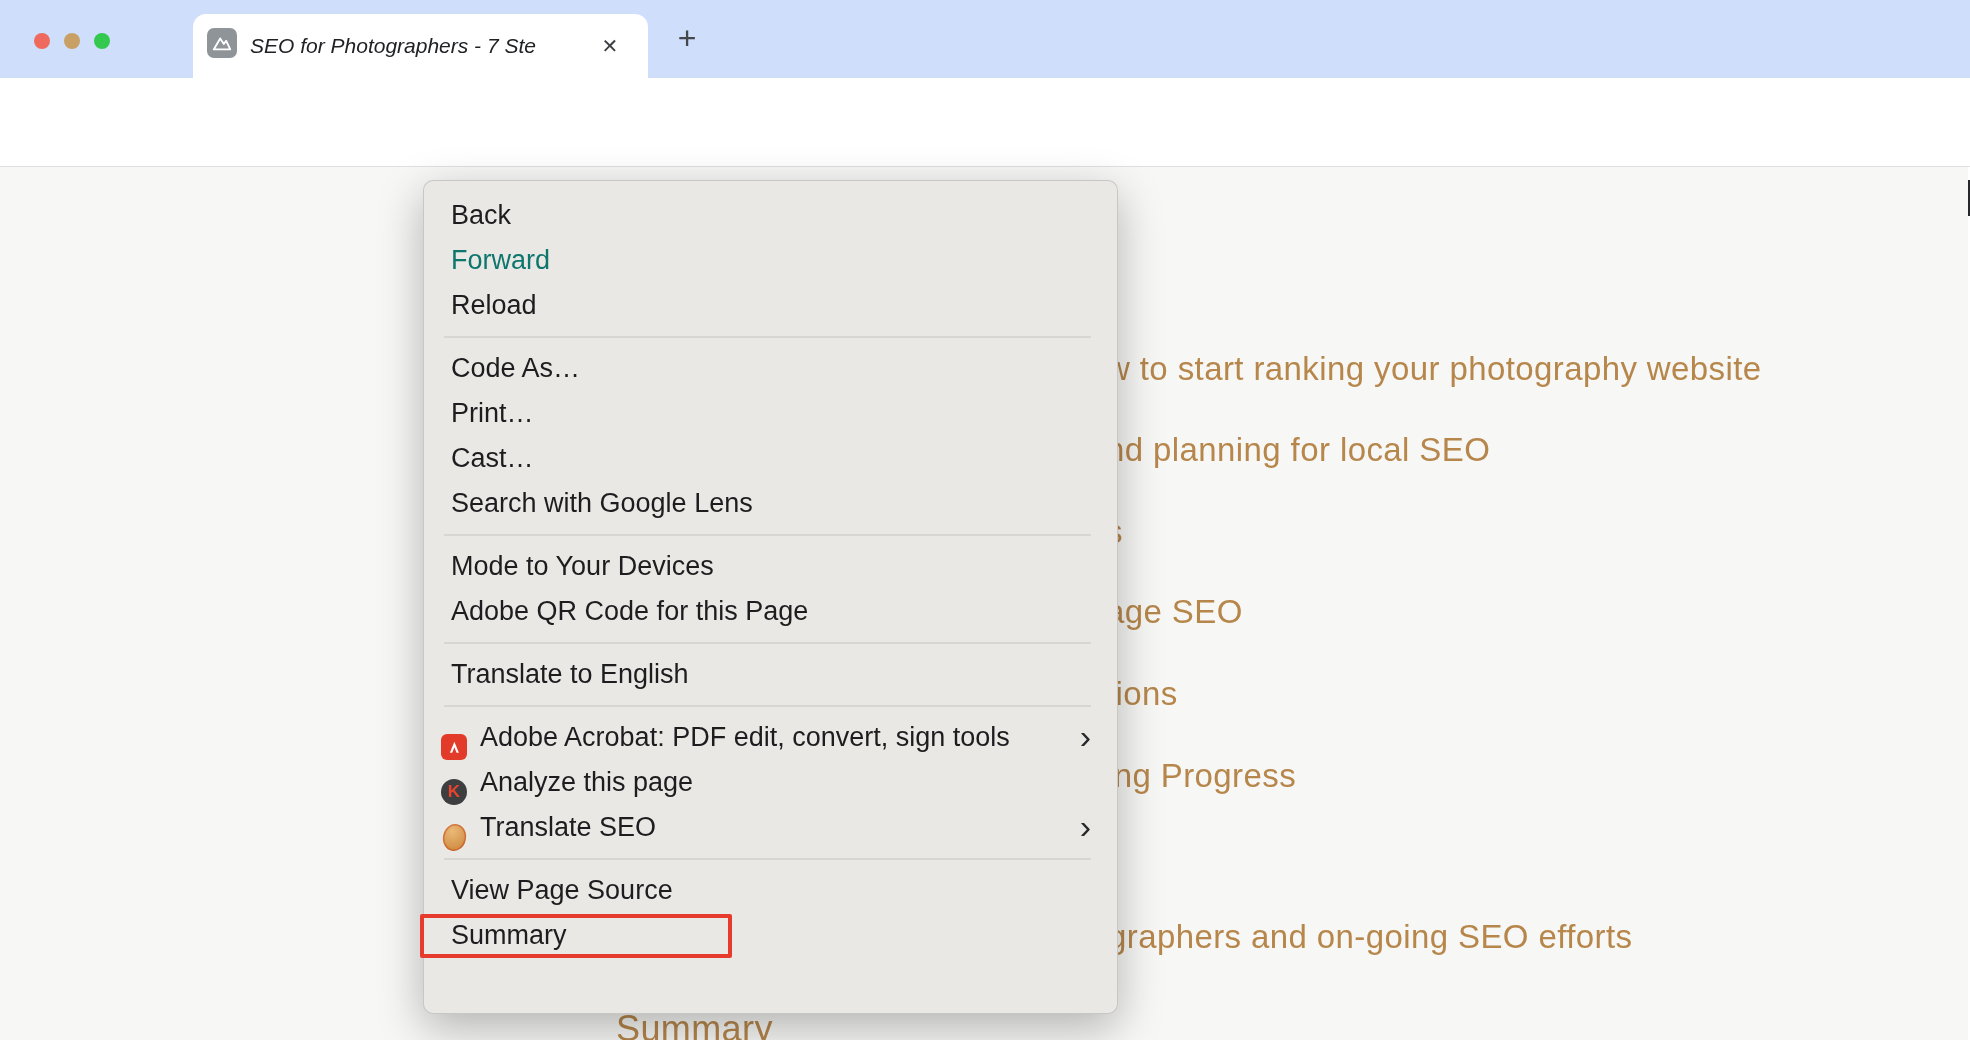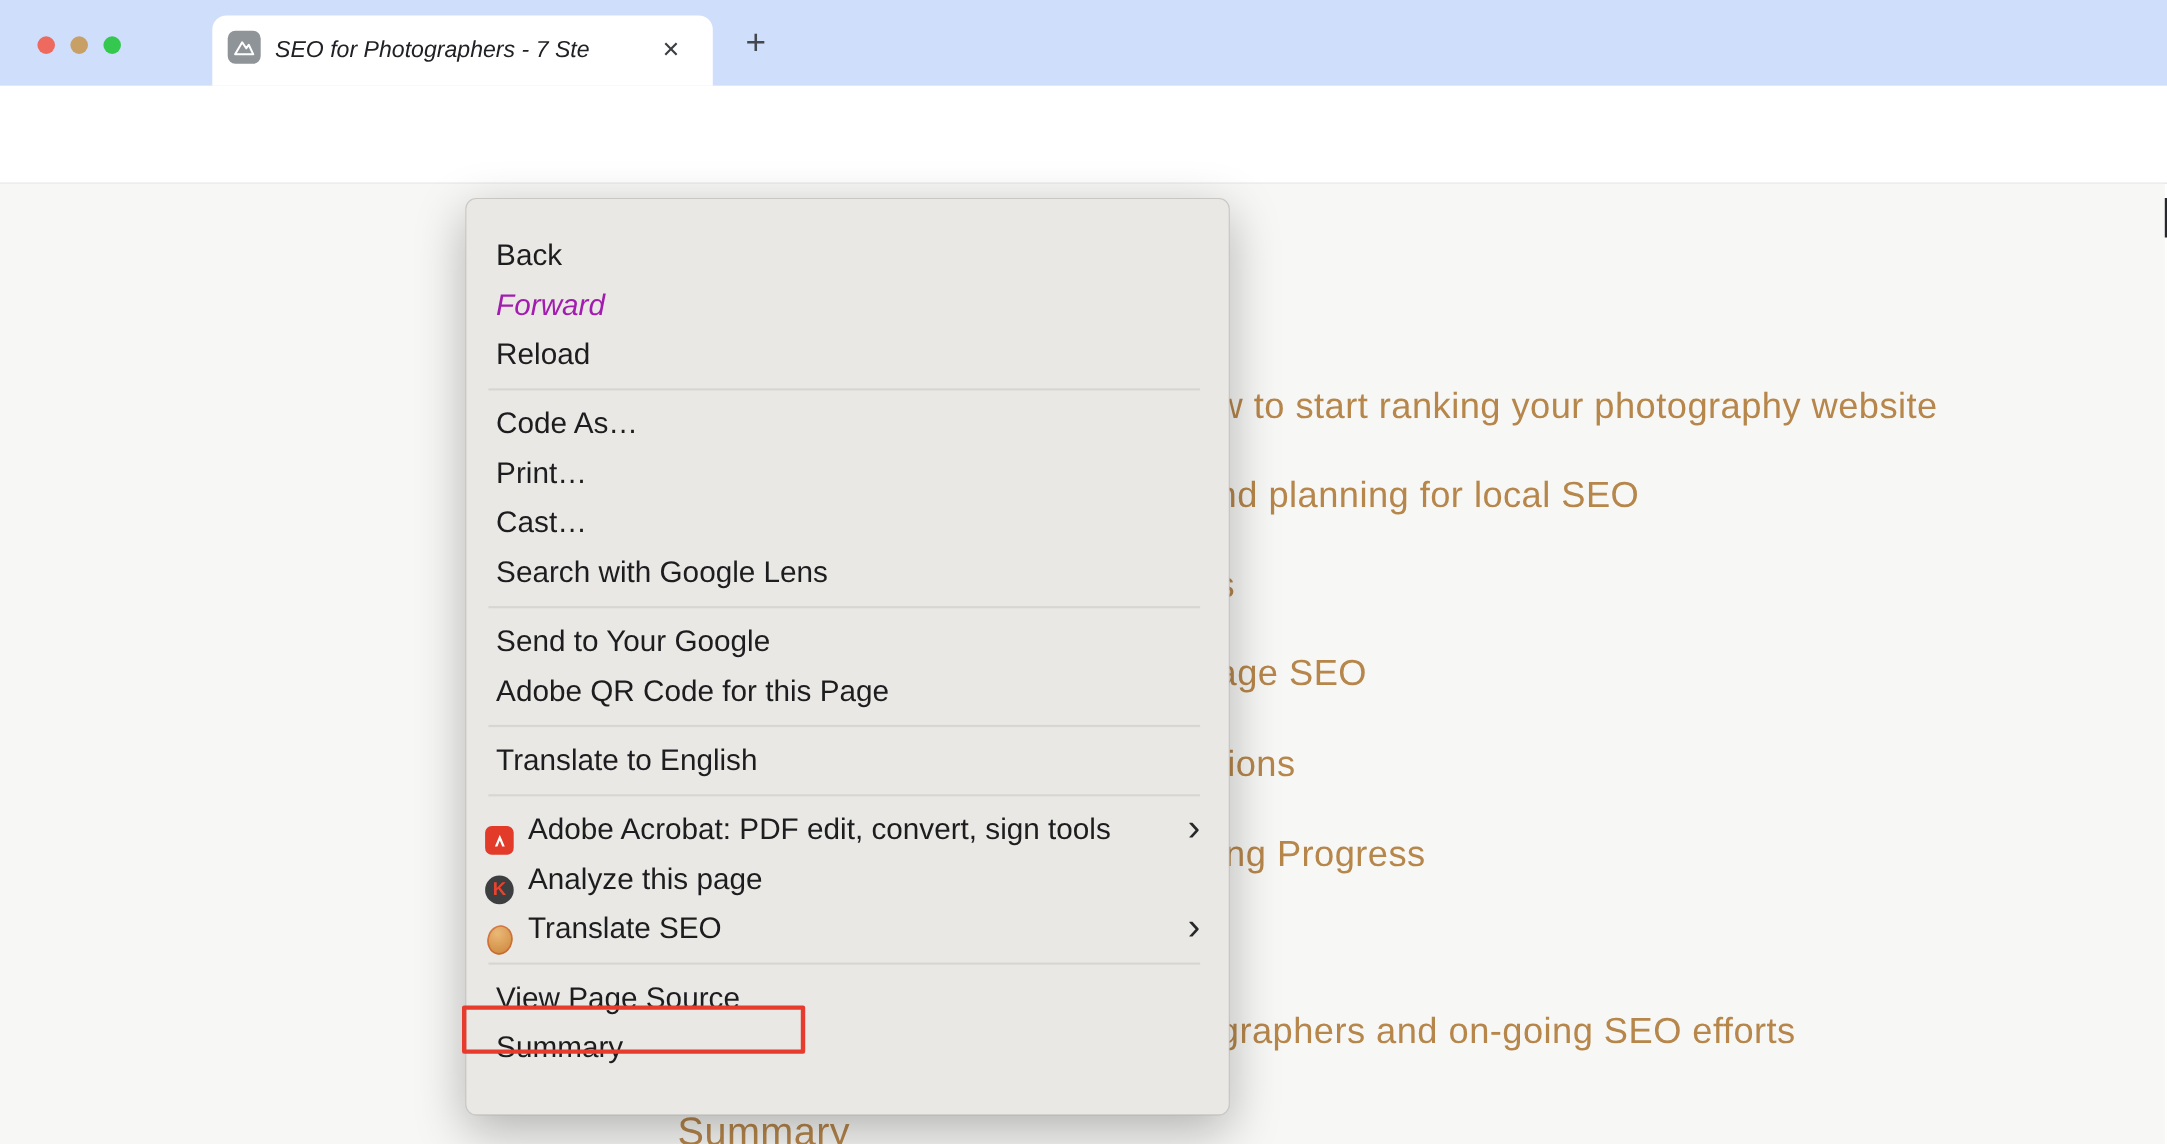--- a/index.html
+++ b/index.html
@@ -55,24 +55,24 @@
   .frag { position:absolute; white-space:nowrap; font-size:33px; color:#b6864b; letter-spacing:0.4px; }
   .f0 { left:1106px; top:183px; } .f1 { left:1106px; top:264px; } .f2 { left:1106px; top:346px; }
   .f3 { left:1106px; top:426px; } .f4 { left:1106px; top:508px; } .f5 { left:1106px; top:590px; }
   .f6 { left:1108px; top:751px; }
   .summary { position:absolute; left:616px; top:841px; font-size:36px; color:#b6864b;
     letter-spacing:0.4px; white-space:nowrap; }
 
   
   .menu { position:absolute; left:423px; top:180px; width:695px; height:834px; z-index:20;
     background:#e9e8e5; border:1px solid rgba(0,0,0,0.14); border-radius:10px;
-    box-shadow:0 14px 45px rgba(0,0,0,0.28); padding-top:29px; }
+    box-shadow:0 14px 45px rgba(0,0,0,0.28); padding-top:12px; }
   .mi { position:relative; height:45px; line-height:45px; padding-left:27px; font-size:27px;
     color:#1d1d1f; white-space:nowrap; }
-  .mi.disabled { color:#a21caf;font-style:italic; }
+  .mi.disabled { color:#0f766e; }
   .ext-row { padding-left:17px; display:flex; align-items:flex-end; }
   .ext-row .lbl { margin-left:13px; }
   .sep { height:2px; background:#d8d6d2; margin:8px 26px 8px 20px; }
   .mi-icon { width:26px; height:26px; flex:0 0 26px; display:flex; align-items:center; justify-content:center; }
   .adobe { background:#e23b2a; border-radius:6px; }
   .kcirc { background:#3c3e40; border-radius:50%; font-size:17px; font-weight:bold; color:#e8432e;
     line-height:26px; text-align:center; display:block; }
   .mango { width:23px; height:27px; margin:0 1px; border-radius:50%;
     background:radial-gradient(circle at 35% 30%, #eab977, #c98034); transform:rotate(12deg);
     box-shadow:inset 0 0 0 1.5px rgba(196,60,22,0.45); }
@@ -157,21 +157,21 @@
     <div class="mi disabled">Forward</div>
     <div class="mi">Reload</div>
     <div class="sep"></div>
 
     <div class="mi">Code As…</div>
     <div class="mi">Print…</div>
     <div class="mi">Cast…</div>
     <div class="mi">Search with Google Lens</div>
     <div class="sep"></div>
 
-    <div class="mi">Send to Your Google</div>
+    <div class="mi">Mode to Your Devices</div>
     <div class="mi">Adobe QR Code for this Page</div>
     <div class="sep"></div>
 
     <div class="mi">Translate to English</div>
     <div class="sep"></div>
 
     <div class="mi ext-row">
       <span class="mi-icon adobe">
         <svg width="18" height="18" viewBox="0 0 24 24">
             <path d="M12.5 5 L18.5 19.5 H15.4 L12.5 12.2 L9.6 19.5 H6.5 Z" fill="#fff"></path>

